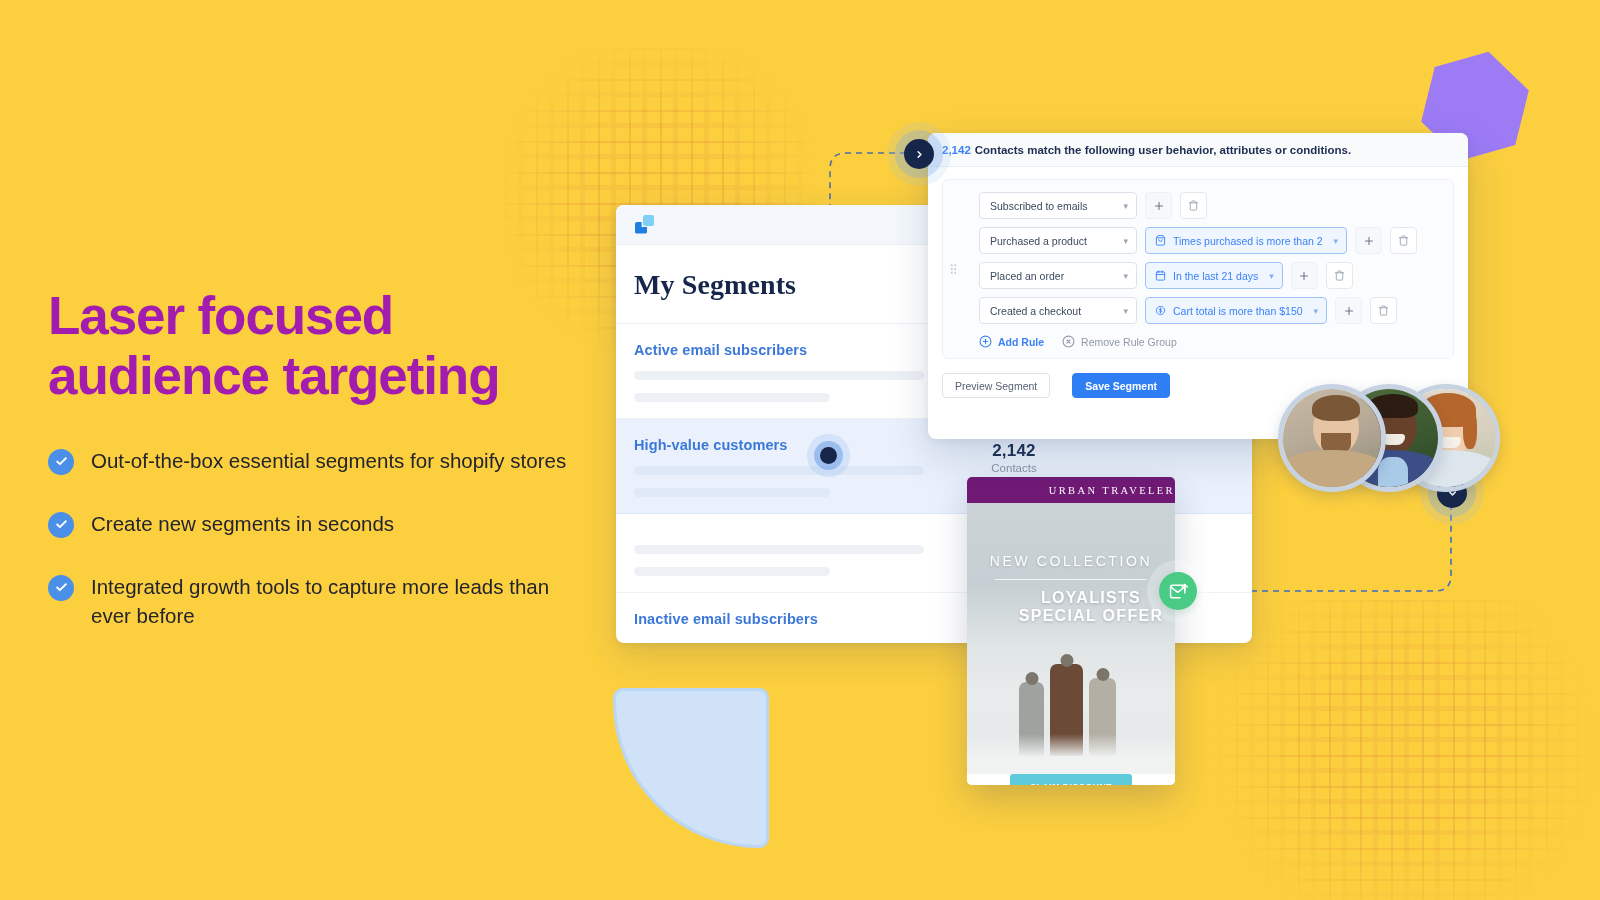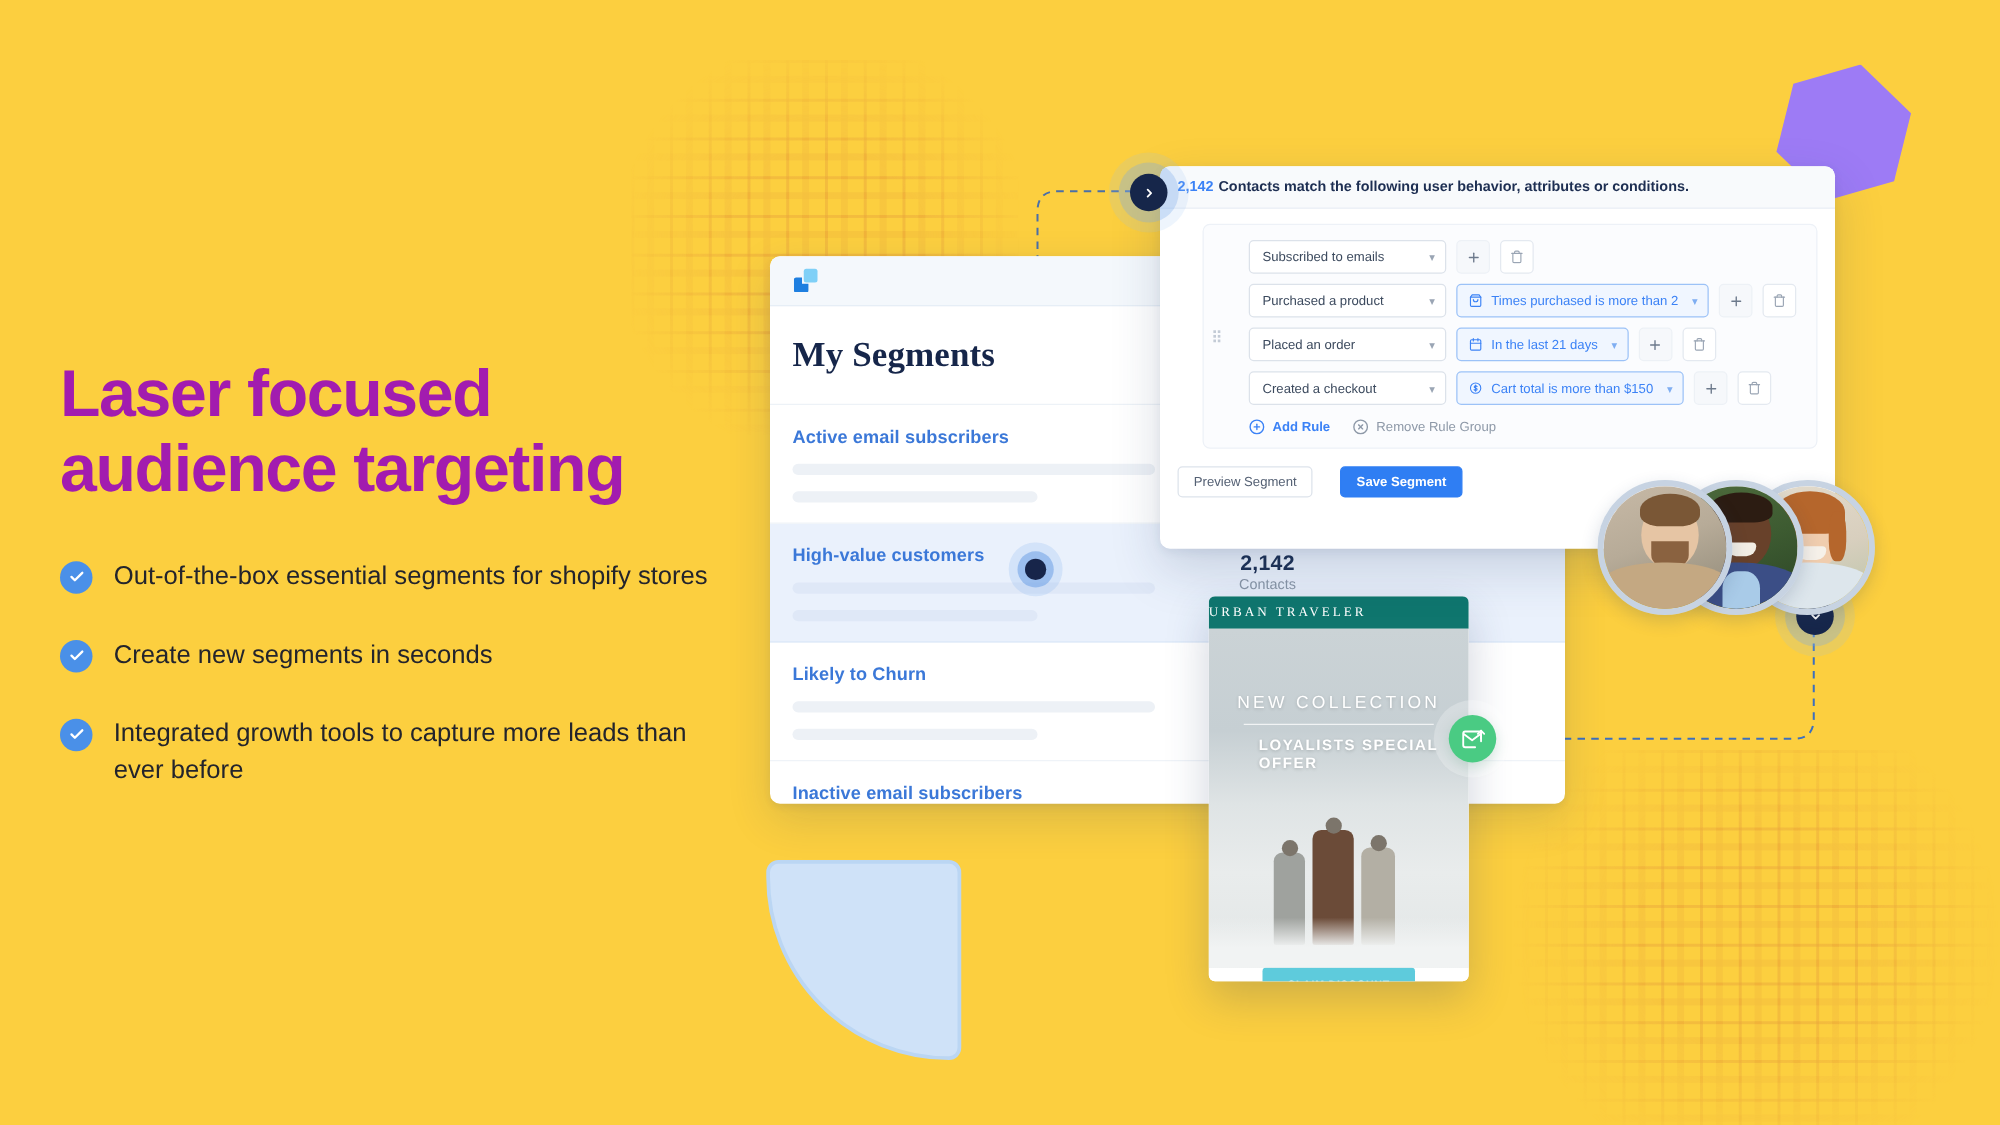--- a/index.html
+++ b/index.html
@@ -104,22 +104,22 @@
   
   #email-card {
     position: absolute; left: 967px; top: 477px;
     width: 208px; height: 308px;
     background: #FFFFFF;
     border-radius: 5px;
     box-shadow: 0 14px 34px rgba(40,60,100,.22);
     overflow: hidden;
   }
   #email-card .ec-head {
-    height: 26px; background: #0f766e;
-    display: flex; align-items: center; justify-content: flex-start;
+    height: 26px; background: #701a75;
+    display: flex; align-items: center; justify-content: flex-end;
   }
   #email-card .ec-brand {
     font-family: "Liberation Serif", serif;
     color: #fff; font-size: 10.5px; letter-spacing: 2.4px;
   }
   #email-card .ec-hero {
     height: 271px; position: relative;
     background:
       linear-gradient(to bottom, #CBD3D6 0%, #C6CFD3 30%, #DFE4E5 52%, #E9ECEC 72%, #E2E6E6 100%);
   }
@@ -135,22 +135,22 @@
   #email-card .ec-title {
     position: absolute; top: 50px; left: 0; right: 0; text-align: center;
     color: #FFFFFF; font-size: 14px; letter-spacing: 2.6px; font-weight: 400;
     text-shadow: 0 1px 3px rgba(0,0,0,.18);
   }
   #email-card .ec-divider {
     position: absolute; top: 76px; left: 28px; right: 28px; height: 1px;
     background: rgba(255,255,255,.75);
   }
   #email-card .ec-sub {
-    position: absolute; top: 86px; left: 0; right: 0; 
-    color: #FFFFFF; font-size: 12px; letter-spacing: 1.3px; font-weight: 700;
+    position: absolute; top: 86px; left: 0; right: 0; text-align: center;
+    color: #FFFFFF; font-size: 16px; letter-spacing: 1.3px; font-weight: 700;
     text-shadow: 0 1px 3px rgba(0,0,0,.2);
     padding-left: 40px;
   }
   #email-card .ec-foot {
     height: 54px; display: flex; align-items: flex-start; justify-content: center; background: #fff;
   }
   #email-card .ec-cta {
     background: #5ECBDC; color: #FFFFFF; font-size: 8.5px; font-weight: 700;
     letter-spacing: .6px; padding: 8px 20px; border-radius: 3px; border: none;
   }
@@ -163,21 +163,21 @@
     border-radius: 8px;
     box-shadow: 0 16px 40px rgba(40,60,100,.18), 0 2px 8px rgba(40,60,100,.08);
     overflow: hidden;
   }
   .bld-head {
     height: 34px; background: #F8FAFC; border-bottom: 1px solid #E9EEF5;
     display: flex; align-items: center; padding-left: 14px;
     font-size: 11.5px; color: #1D2E52; font-weight: 700;
   }
   .bld-head .count { color: #3B82F6; margin-right: 4px; font-weight: 700; }
-  .bld-body { padding: 12px 14px 0 14px; margin-left: 20px; }
+  .bld-body { padding: 12px 14px 0 14px; }
   .rule-group {
     background: #FBFCFE; border: 1px solid #EDF1F7; border-radius: 6px;
     padding: 12px 12px 10px 12px; position: relative;
   }
   .drag-handle {
     position: absolute; left: 7px; top: 50%; transform: translateY(-50%);
     width: 7px; height: 11px;
     background-image: radial-gradient(circle, #C3CBD6 44%, transparent 46%);
     background-size: 3.5px 3.7px;
   }
@@ -336,21 +336,20 @@
       <div class="seg-bar w2"></div>
     </div>
 
     <div class="seg-row active">
       <div class="seg-row-label">High-value customers</div>
       <div class="seg-bar w1"></div>
       <div class="seg-bar w2"></div>
     </div>
 
     <div class="seg-row">
-      <div class="seg-row-label">Likely to Churn</div>
       <div class="seg-bar w1"></div>
       <div class="seg-bar w2"></div>
     </div>
 
     <div class="seg-row">
       <div class="seg-row-label">Inactive email subscribers</div>
     </div>
   </div>
 
   <div id="node-dot"></div>

